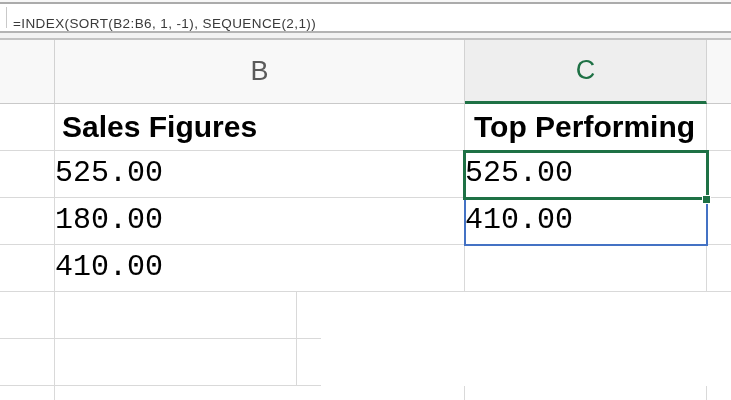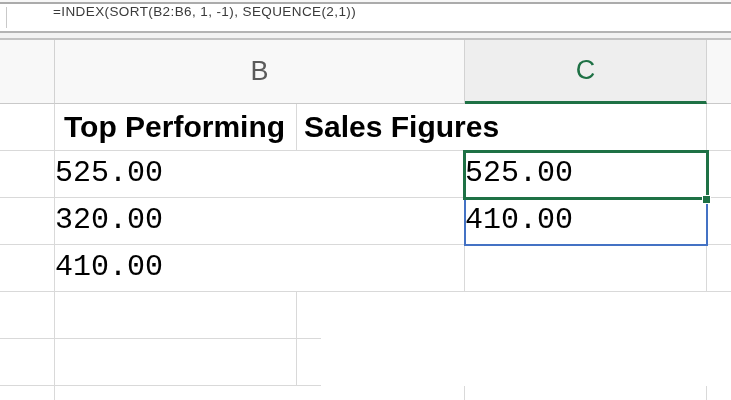--- a/index.html
+++ b/index.html
@@ -16,21 +16,21 @@
     --header-line:#d2d2d2;
   }
   
   .top-strip{
     position:absolute;left:0;top:0;width:731px;height:4px;
     background:#f7f7f7;border-bottom:2px solid #ababab;box-sizing:border-box;
   }
   .formula-bar{
     position:absolute;left:0;top:4px;width:731px;height:29px;
     background:#ffffff;border-bottom:2px solid #b3b3b3;box-sizing:border-box;
-    display:flex;align-items:flex-start;padding-left:40px;
+    display:flex;align-items:flex-end;
   }
   .formula-bar .left-divider{
     position:absolute;left:6px;top:3px;bottom:3px;width:1px;background:#c9c9c9;
   }
   .formula-text{
     padding-left:13px;font-size:13.5px;letter-spacing:0.4px;color:#3a3a3a;
     white-space:nowrap;
   }
   .gap-strip{
     position:absolute;left:0;top:33px;width:731px;height:7px;
@@ -107,33 +107,33 @@
 <div class="col-headers">
   <div class="col-header col-a"></div>
   <div class="col-header col-b">B</div>
   <div class="col-header col-c">C</div>
   <div class="col-header col-d"></div>
 </div>
 
 <div class="grid">
   <div class="row">
     <div class="cell a"></div>
+    <div class="cell b txt">Sales Figures</div>
     <div class="cell c txt">Top Performing</div>
-    <div class="cell b txt">Sales Figures</div>
     <div class="cell d"></div>
   </div>
   <div class="row">
     <div class="cell a"></div>
     <div class="cell b num">525.00</div>
     <div class="cell c num">525.00</div>
     <div class="cell d"></div>
   </div>
   <div class="row">
     <div class="cell a"></div>
-    <div class="cell b num">320.00</div>
+    <div class="cell b num">180.00</div>
     <div class="cell c num">410.00</div>
     <div class="cell d"></div>
   </div>
   <div class="row">
     <div class="cell a"></div>
     <div class="cell b num">410.00</div>
     <div class="cell c num"></div>
     <div class="cell d"></div>
   </div>
   <div class="row">

